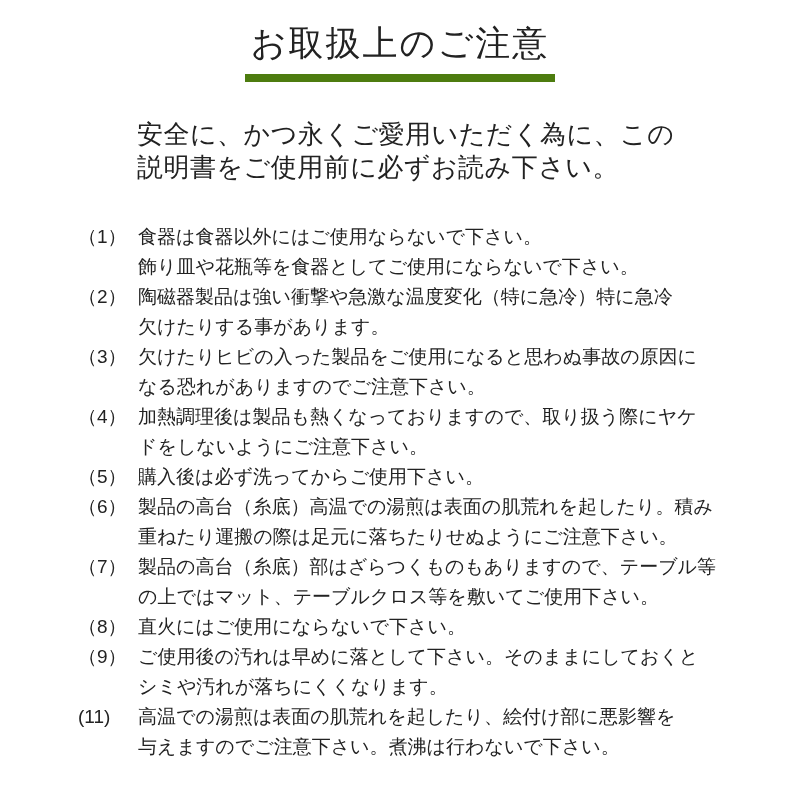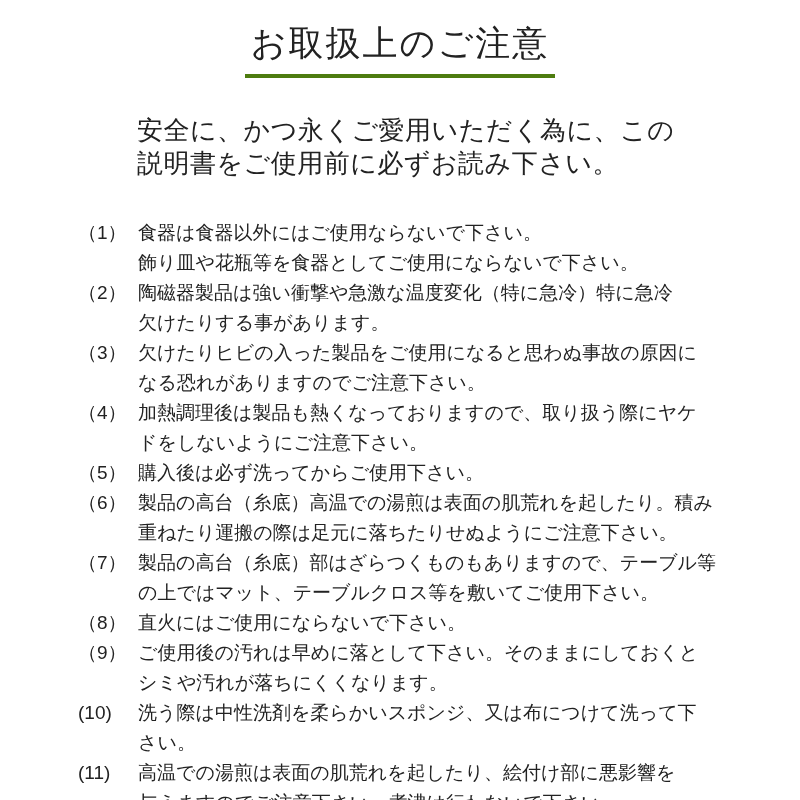--- a/index.html
+++ b/index.html
@@ -25,21 +25,21 @@
     margin: 0;
   }
   .title {
     display: inline-block;
     margin: 0;
     font-size: 35px;
     font-weight: 500;
     letter-spacing: 2px;
     color: #222222;
     padding: 0 6px 7px 6px;
-    border-bottom: 4px solid #4d7c0f;
+    border-bottom: 8px solid #4d7c0f;
   }
   .intro {
     margin: 36px 60px 0 137px;
     font-size: 26px;
     font-weight: 400;
     line-height: 33px;
     letter-spacing: 0.5px;
     white-space: pre-line;
     color: #222222;
   }
@@ -124,25 +124,20 @@
       <span class="num">（8）</span>
       <span class="text">直火にはご使用にならないで下さい。</span>
     </div>
 
     <div class="item">
       <span class="num">（9）</span>
       <span class="text">ご使用後の汚れは早めに落として下さい。そのままにしておくと
 シミや汚れが落ちにくくなります。</span>
     </div>
 
-    <div class="item">
-      <span class="num">(10)</span>
-      <span class="text">洗う際は中性洗剤を柔らかいスポンジ、又は布につけて洗って下
-さい。</span>
-    </div>
 
     <div class="item">
       <span class="num">(11)</span>
       <span class="text">高温での湯煎は表面の肌荒れを起したり、絵付け部に悪影響を
 与えますのでご注意下さい。煮沸は行わないで下さい。</span>
     </div>
 
   </div>
 
 </div>

